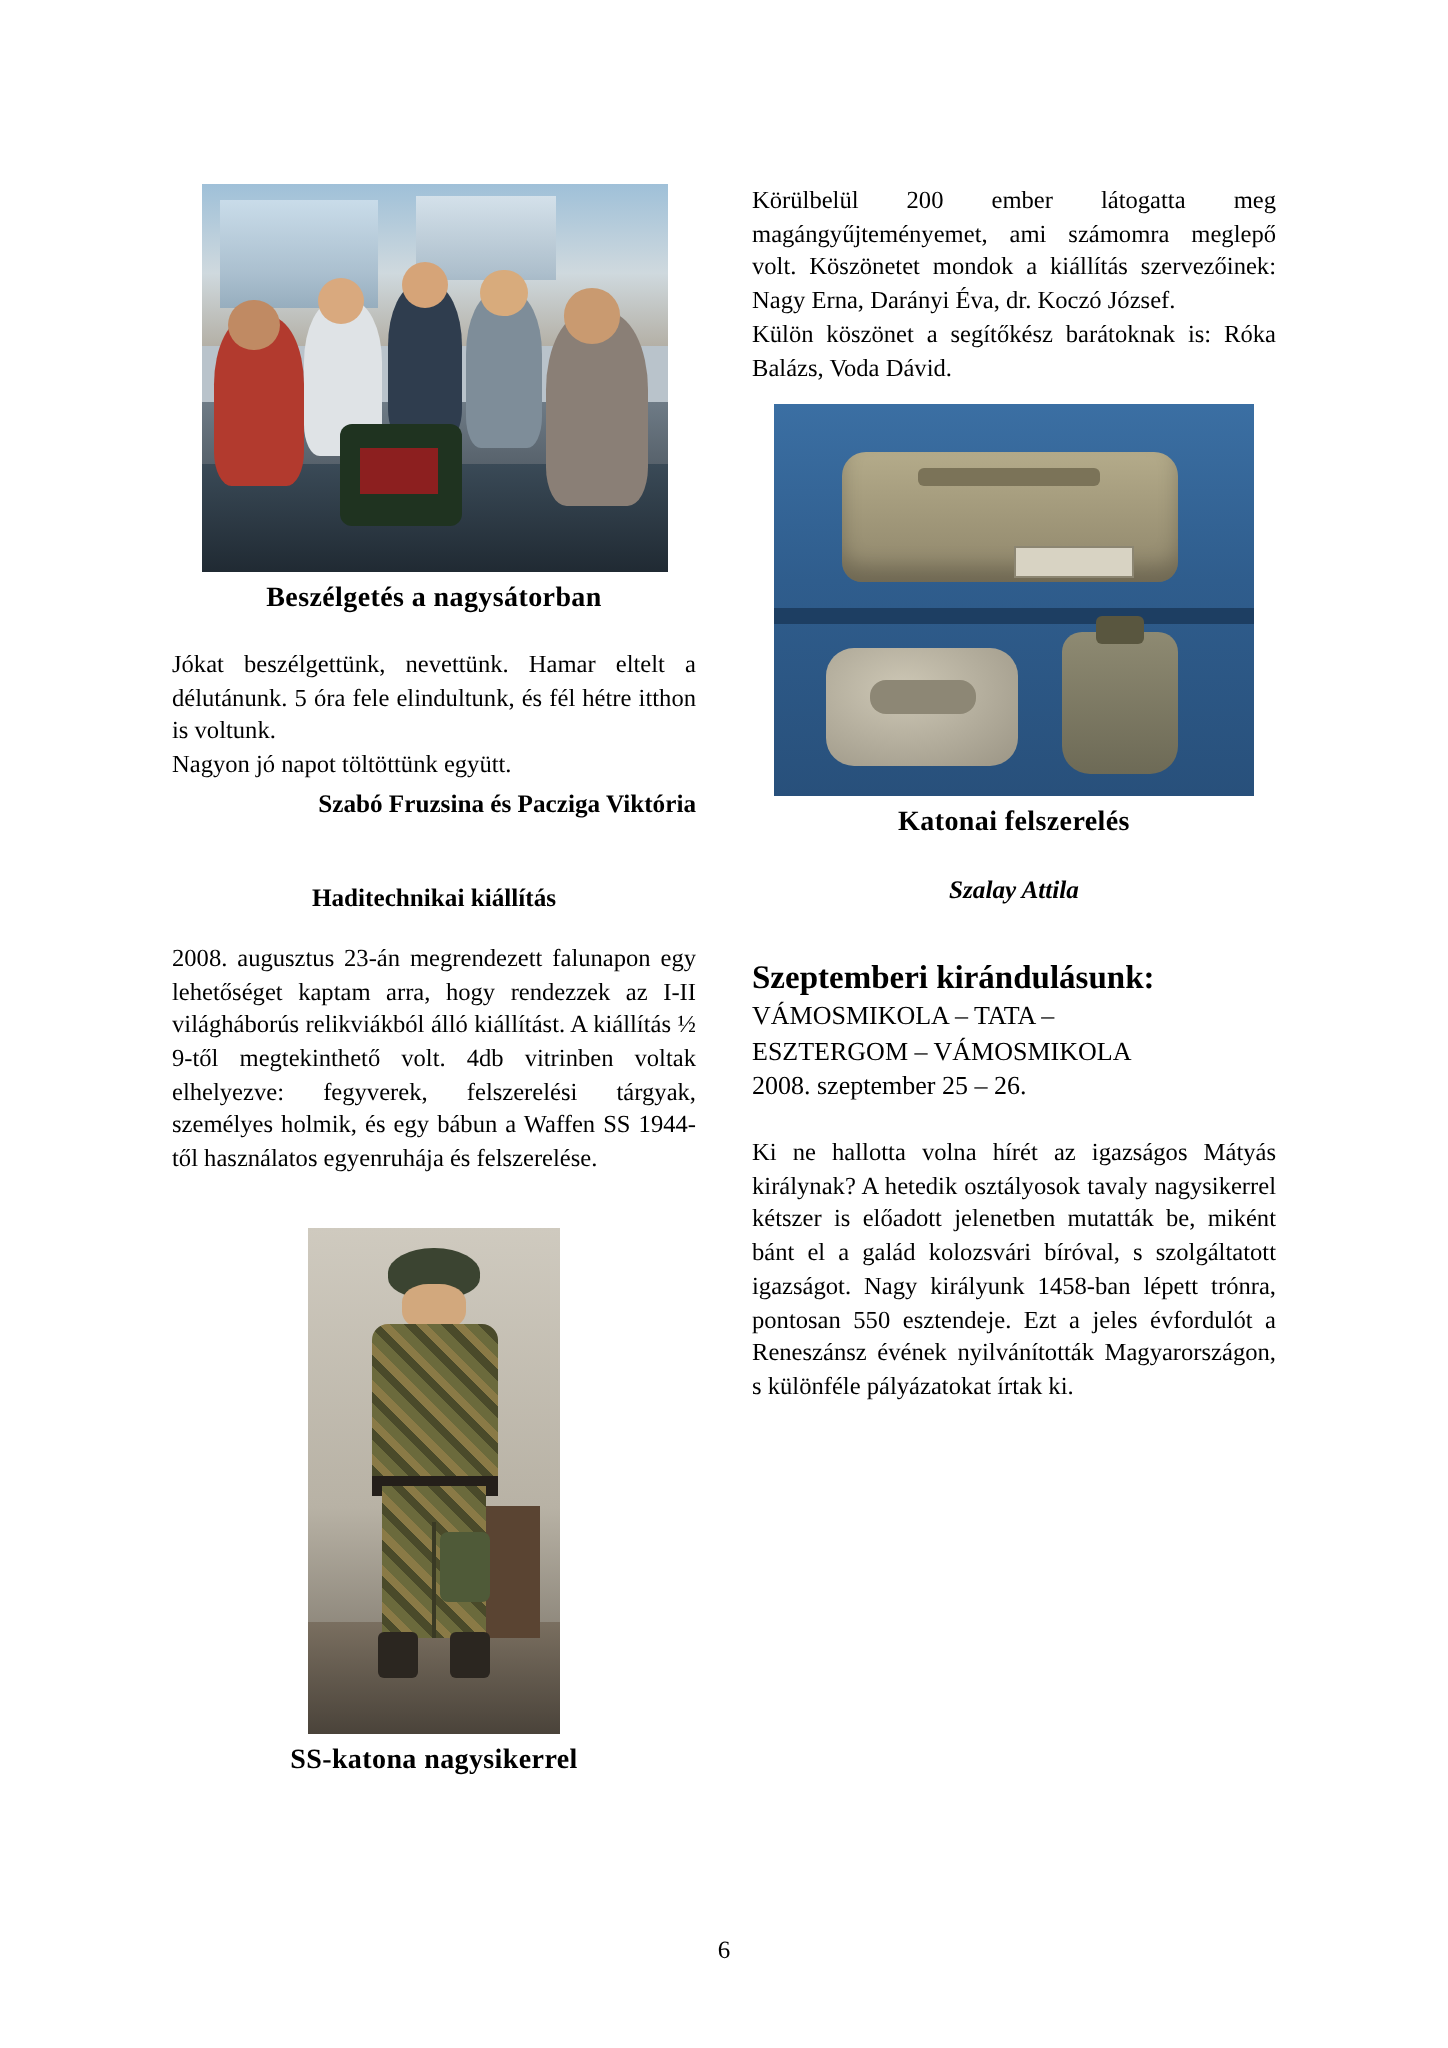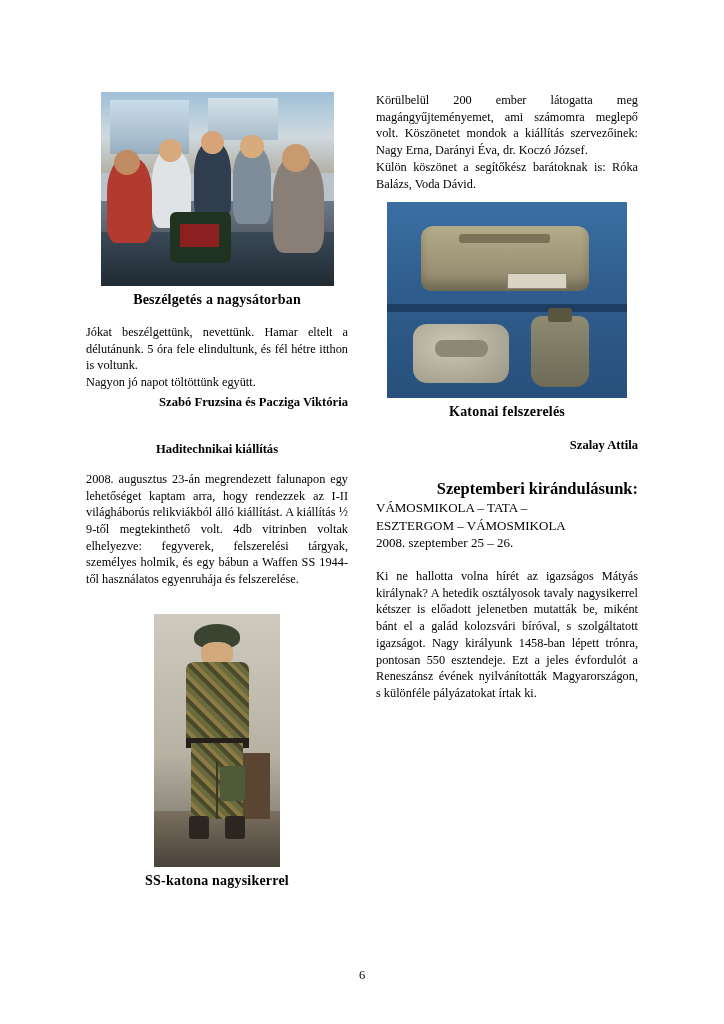--- a/index.html
+++ b/index.html
@@ -44,34 +44,35 @@
   }
   .byline {
     font-size: 12.6px;
     font-weight: bold;
     text-align: right;
     margin-top: 4px;
   }
   .byline-italic {
     font-size: 12.6px;
     font-weight: bold;
-    text-align: right;
+    font-style: italic;
+    text-align: center;
     margin-top: 18px;
   }
   .section-title {
     font-size: 12.6px;
     font-weight: bold;
     text-align: center;
     margin-top: 32px;
     margin-bottom: 14px;
   }
   .trip-title {
     font-size: 16.5px;
     font-weight: bold;
-    text-align: right;
+    text-align: left;
     margin-top: 26px;
   }
   .trip-line {
     font-size: 13px;
     line-height: 1.35;
   }
   .spacer-sm { height: 10px; }
   .spacer-md { height: 16px; }
   .spacer-lg { height: 26px; }
 

